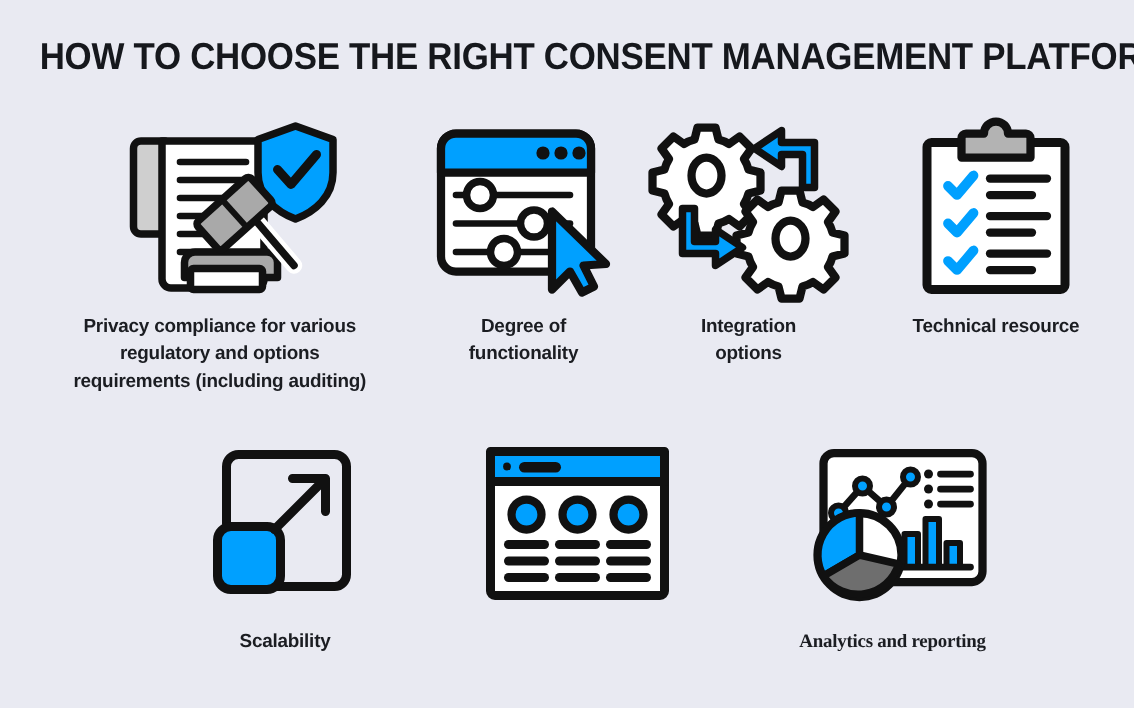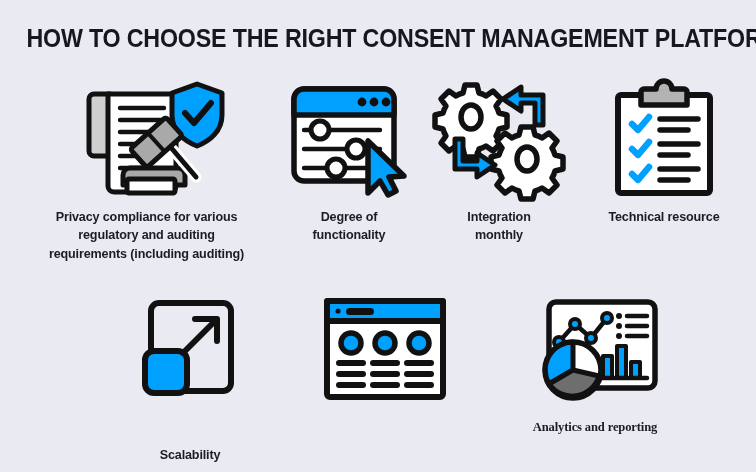--- a/index.html
+++ b/index.html
@@ -52,21 +52,21 @@
   .cap-pricing{width:190px;}
 
   
   .t1{width:255px;}
   .t2{width:150px;align-items:center;}
   .t3{width:150px;}
   .t4{width:180px;}
 
   
   .row-bottom{padding-left:105px;}
-  .b1{width:170px;gap:28px;}
+  .b1{width:170px;}
   .b2{width:220px;}
   .b3{width:200px;font-family:Liberation Serif, serif;}
   svg{display:block;overflow:visible;}
 </style>
 </head>
 <body>
 
 <div class="page">
 
   <div class="title">HOW TO CHOOSE THE RIGHT CONSENT MANAGEMENT PLATFORM</div>
@@ -101,21 +101,21 @@
           <line x1="90" y1="57" x2="124" y2="97" stroke="#111" stroke-width="5" stroke-linecap="round"></line>
 
           <g transform="rotate(-42 84 62)">
             <rect x="60" y="50" width="48" height="25" rx="3" fill="#a9a9a9" stroke="#111" stroke-width="5" stroke-linejoin="round"></rect>
             <line x1="84" y1="50" x2="84" y2="75" stroke="#111" stroke-width="4"></line>
           </g>
         </svg>
       </div>
       <div class="caption cap-wide">
         <div>Privacy compliance for various</div>
-        <div>regulatory and auditing</div>
+        <div>regulatory and options</div>
         <div>requirements (including auditing)</div>
       </div>
     </div>
 
     <div class="cell t2">
       <div class="icon-box">
         <svg width="118" height="116" viewBox="0 0 118 116">
           <path d="M14 8 h80 a10 10 0 0 1 10 10 v72 a10 10 0 0 1 -10 10 h-80 a10 10 0 0 1 -10 -10 v-72 a10 10 0 0 1 10 -10 z" fill="#ffffff" stroke="#111" stroke-width="5.5" stroke-linejoin="round"></path>
           <path d="M14 8 h80 a10 10 0 0 1 10 10 v16 h-100 v-16 a10 10 0 0 1 10 -10 z" fill="#00a0ff" stroke="#111" stroke-width="5.5" stroke-linejoin="round"></path>
           <g fill="#111">
@@ -154,21 +154,21 @@
             <ellipse cx="0" cy="0" rx="10" ry="12" fill="#ffffff" stroke="#111" stroke-width="5.5"></ellipse>
           </g>
 
           <path d="M108 44 L108 14 L86 14 L86 6 L68 18 L86 30 L86 22 L100 22 L100 44 Z" fill="#00a0ff" stroke="#111" stroke-width="5" stroke-linejoin="round"></path>
 
           <path d="M20 58 L20 88 L42 88 L42 96 L60 84 L42 72 L42 80 L28 80 L28 58 Z" fill="#00a0ff" stroke="#111" stroke-width="5" stroke-linejoin="round"></path>
         </svg>
       </div>
       <div class="caption cap-med">
         <div>Integration</div>
-        <div>monthly</div>
+        <div>options</div>
       </div>
     </div>
 
     <div class="cell t4">
       <div class="icon-box">
         <svg width="108" height="116" viewBox="0 0 108 116">
           <rect x="8" y="14" width="92" height="98" rx="3" fill="#ffffff" stroke="#111" stroke-width="6" stroke-linejoin="round"></rect>
           <path d="M34 8 h12 a8 8 0 0 1 16 0 h12 a3 3 0 0 1 3 3 v13 h-46 v-13 a3 3 0 0 1 3 -3 z" fill="#b3b3b3" stroke="#111" stroke-width="5.5" stroke-linejoin="round"></path>
           <g stroke="#00a0ff" stroke-width="6.5" stroke-linecap="round" stroke-linejoin="round" fill="none">
             <polyline points="22,43 28,49 39,36"></polyline>

